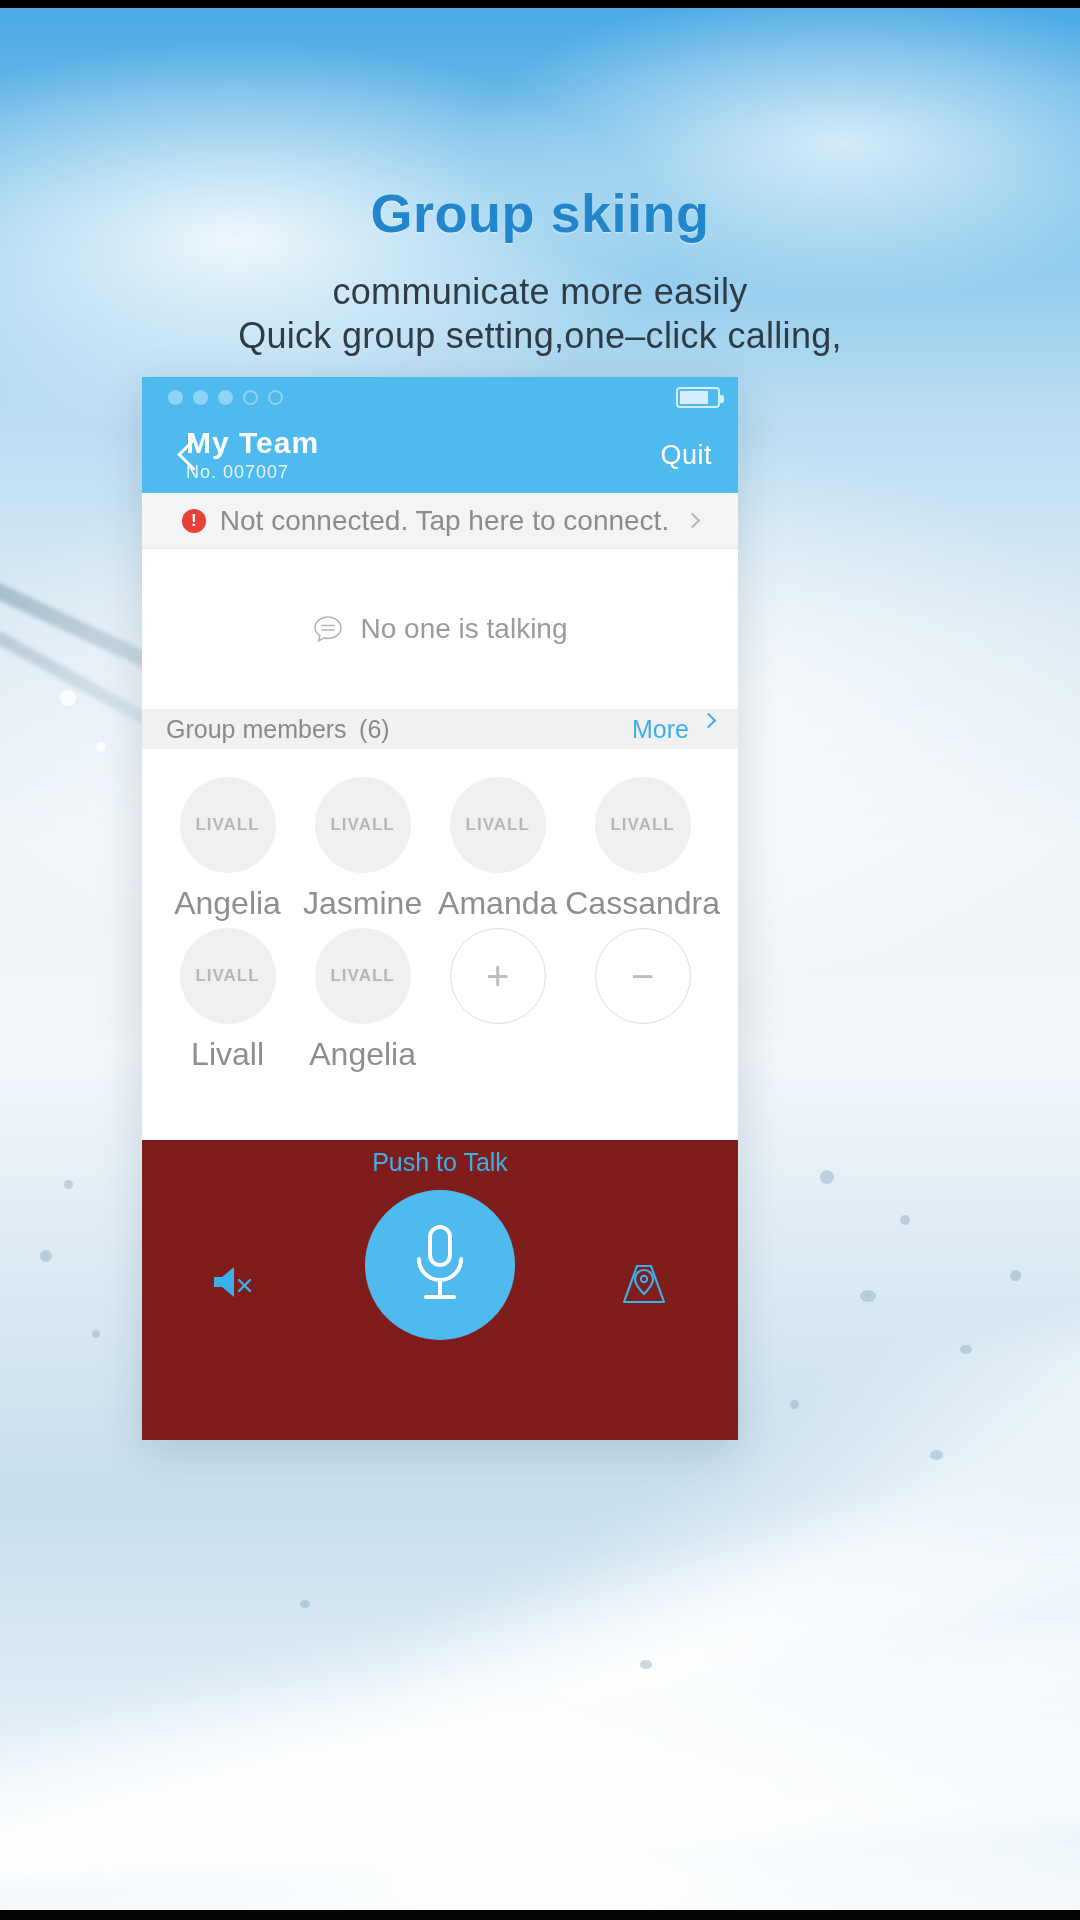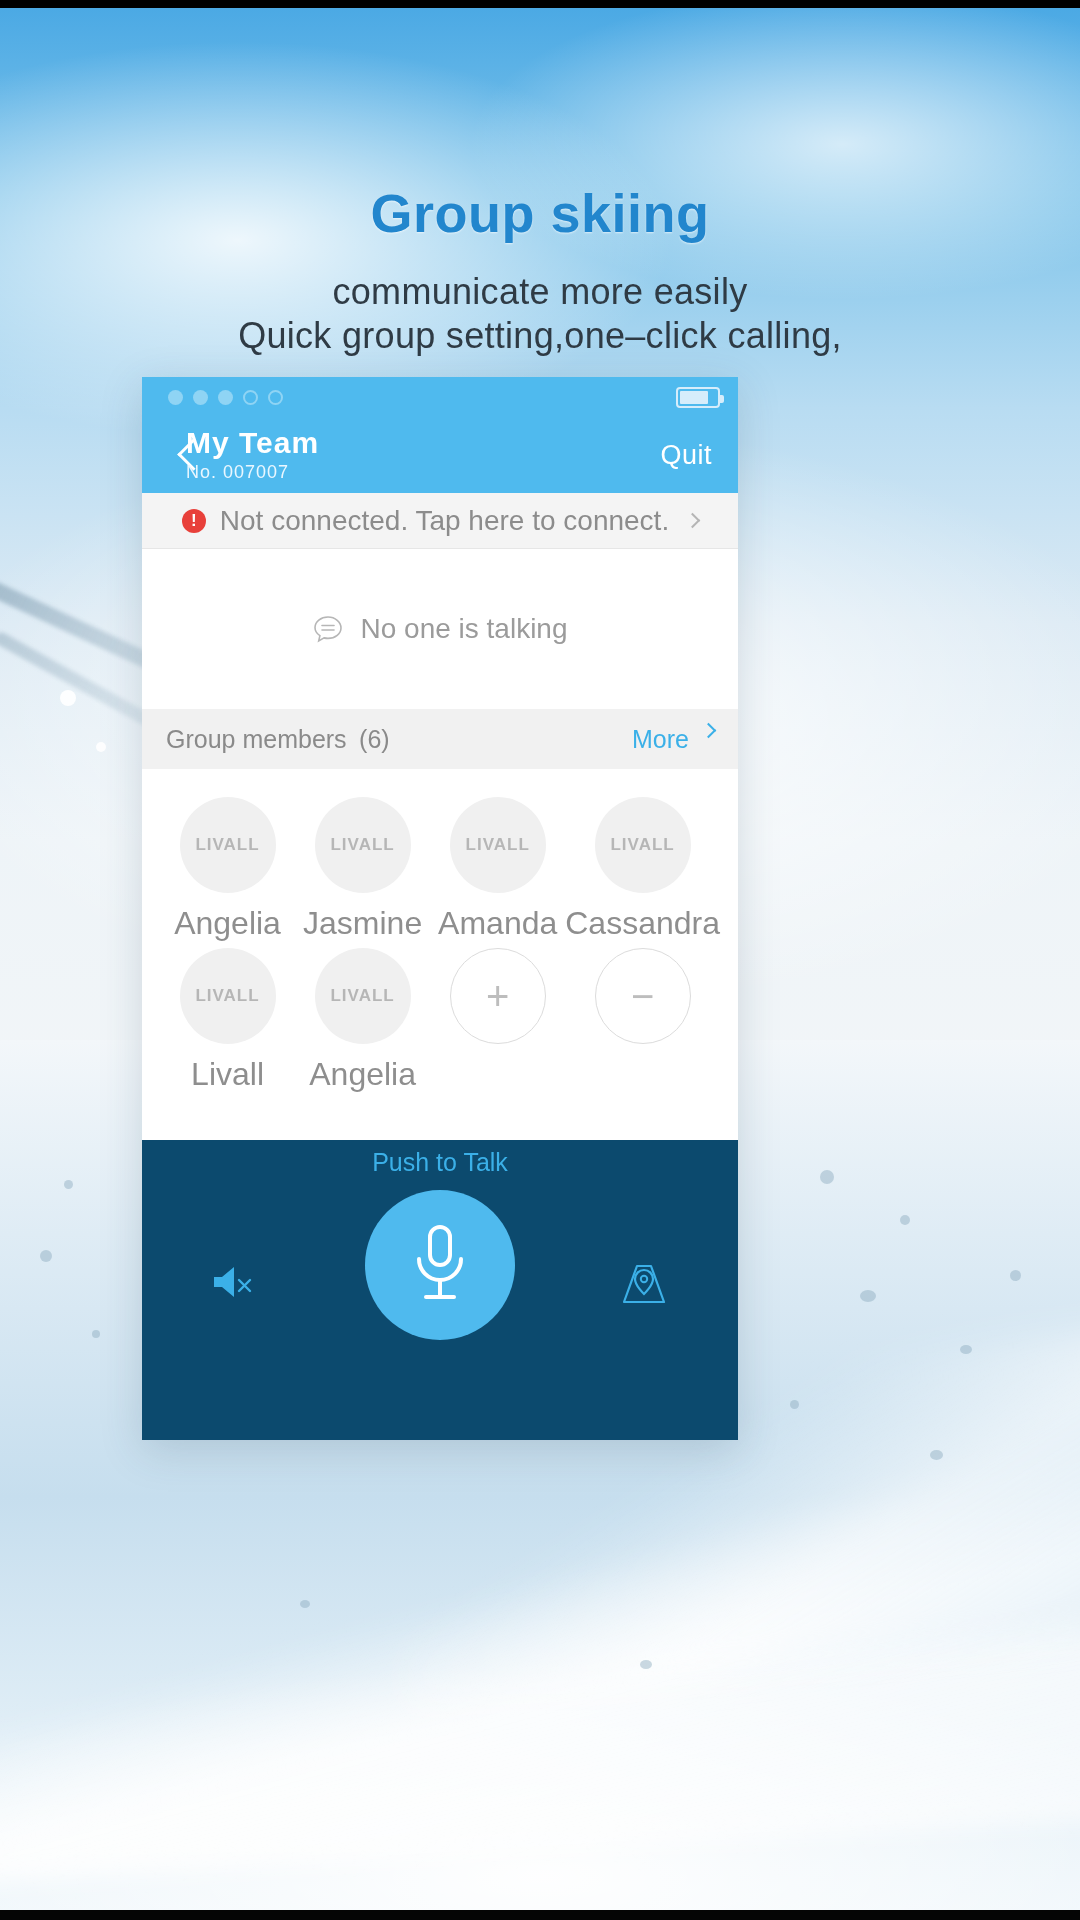--- a/index.html
+++ b/index.html
@@ -126,21 +126,21 @@
 
   
   .talk-area {
     height:160px; background:#fff; display:flex; align-items:center; justify-content:center; gap:16px;
   }
   .bubble-icon { width:32px; height:32px; }
   .talk-text { color:#9b9b9b; font-size:28px;text-align:right; }
 
   
   .members-bar {
-    height:60px; background:#f1f1f1; display:flex; align-items:center;
+    height:40px; background:#f1f1f1; display:flex; align-items:center;
     padding:4px 24px; justify-content:space-between;
   }
   .members-label { color:#8a8a8a; font-size:25px; }
   .more-wrap { display:flex; gap:10px; cursor:pointer; }
   .more-label { color:#3bb0e8; font-size:25px; }
   .chev-right.blue { border-top-color:#3bb0e8; border-right-color:#3bb0e8; }
 
   
   .grid {
     padding:28px 18px 0 18px; display:grid; grid-template-columns:repeat(4,1fr);
@@ -155,21 +155,21 @@
   .cell-name { margin-top:12px; color:#8e8e8e; font-size:32px; }
   .circle-btn {
     width:96px; height:96px; border-radius:50%; border:1.5px solid #dcdcdc;
     display:flex; align-items:center; justify-content:center;
     color:#bdbdbd; font-size:40px; line-height:1; font-weight:300;
   }
   .spacer-name { margin-top:12px; font-size:24px; visibility:hidden; }
 
   
   .bottom {
-    position:absolute; left:0; right:0; bottom:0; height:300px; background:#0c4a6e;
+    position:absolute; left:0; right:0; bottom:0; height:300px; background:#7f1d1d;
   }
   .ptt-label {
     position:absolute; left:0; right:0; top:8px; text-align:center;
     color:#3bb0e8; font-size:25px;
   }
   .mic-btn {
     position:absolute; left:50%; transform:translateX(-50%); top:50px;
     width:150px; height:150px; border-radius:50%; background:#4fbaee;
     display:flex; align-items:center; justify-content:center; cursor:pointer;
   }

